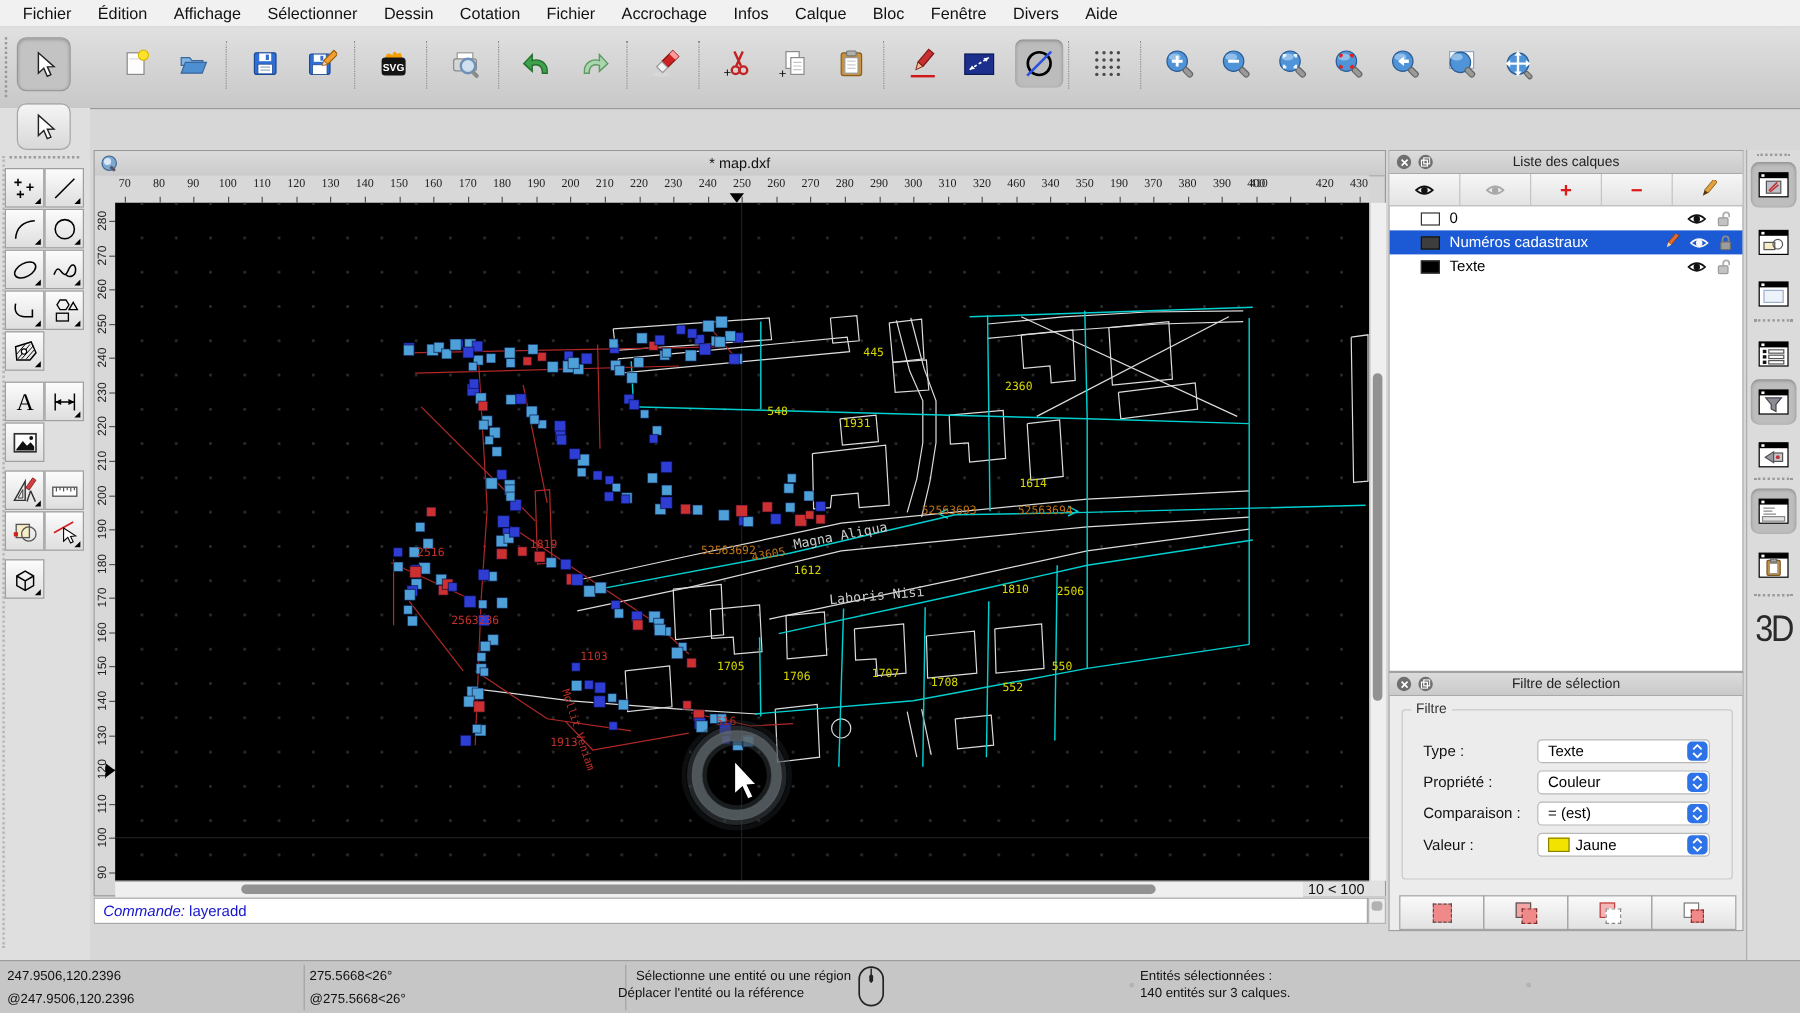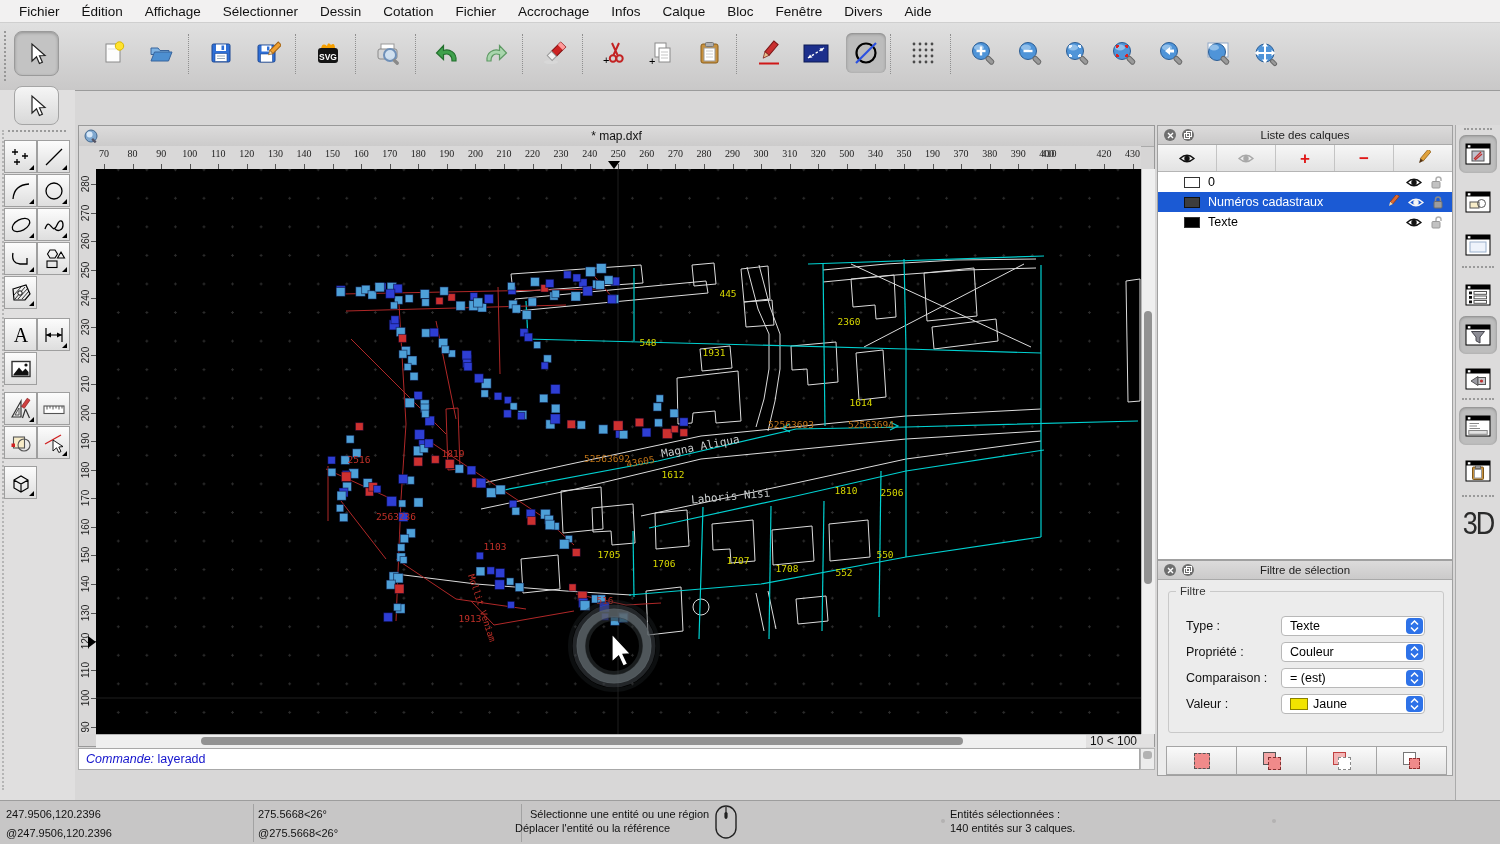--- a/index.html
+++ b/index.html
@@ -573,21 +573,21 @@
         <span class="rnum" style="left: 607.97px;">280</span>
         <span class="rtick" style="left: 607.97px;"></span>
         <span class="rnum" style="left: 636.54px;">290</span>
         <span class="rtick" style="left: 636.54px;"></span>
         <span class="rnum" style="left: 665.11px;">300</span>
         <span class="rtick" style="left: 665.11px;"></span>
         <span class="rnum" style="left: 693.68px;">310</span>
         <span class="rtick" style="left: 693.68px;"></span>
         <span class="rnum" style="left: 722.25px;">320</span>
         <span class="rtick" style="left: 722.25px;"></span>
-        <span class="rnum" style="left: 750.82px;">500</span>
+        <span class="rnum" style="left: 750.82px;">460</span>
         <span class="rtick" style="left: 750.82px;"></span>
         <span class="rnum" style="left: 779.39px;">340</span>
         <span class="rtick" style="left: 779.39px;"></span>
         <span class="rnum" style="left: 807.96px;">350</span>
         <span class="rtick" style="left: 807.96px;"></span>
         <span class="rnum" style="left: 836.53px;">190</span>
         <span class="rtick" style="left: 836.53px;"></span>
         <span class="rnum" style="left: 865.1px;">370</span>
         <span class="rtick" style="left: 865.1px;"></span>
         <span class="rnum" style="left: 893.67px;">380</span>

